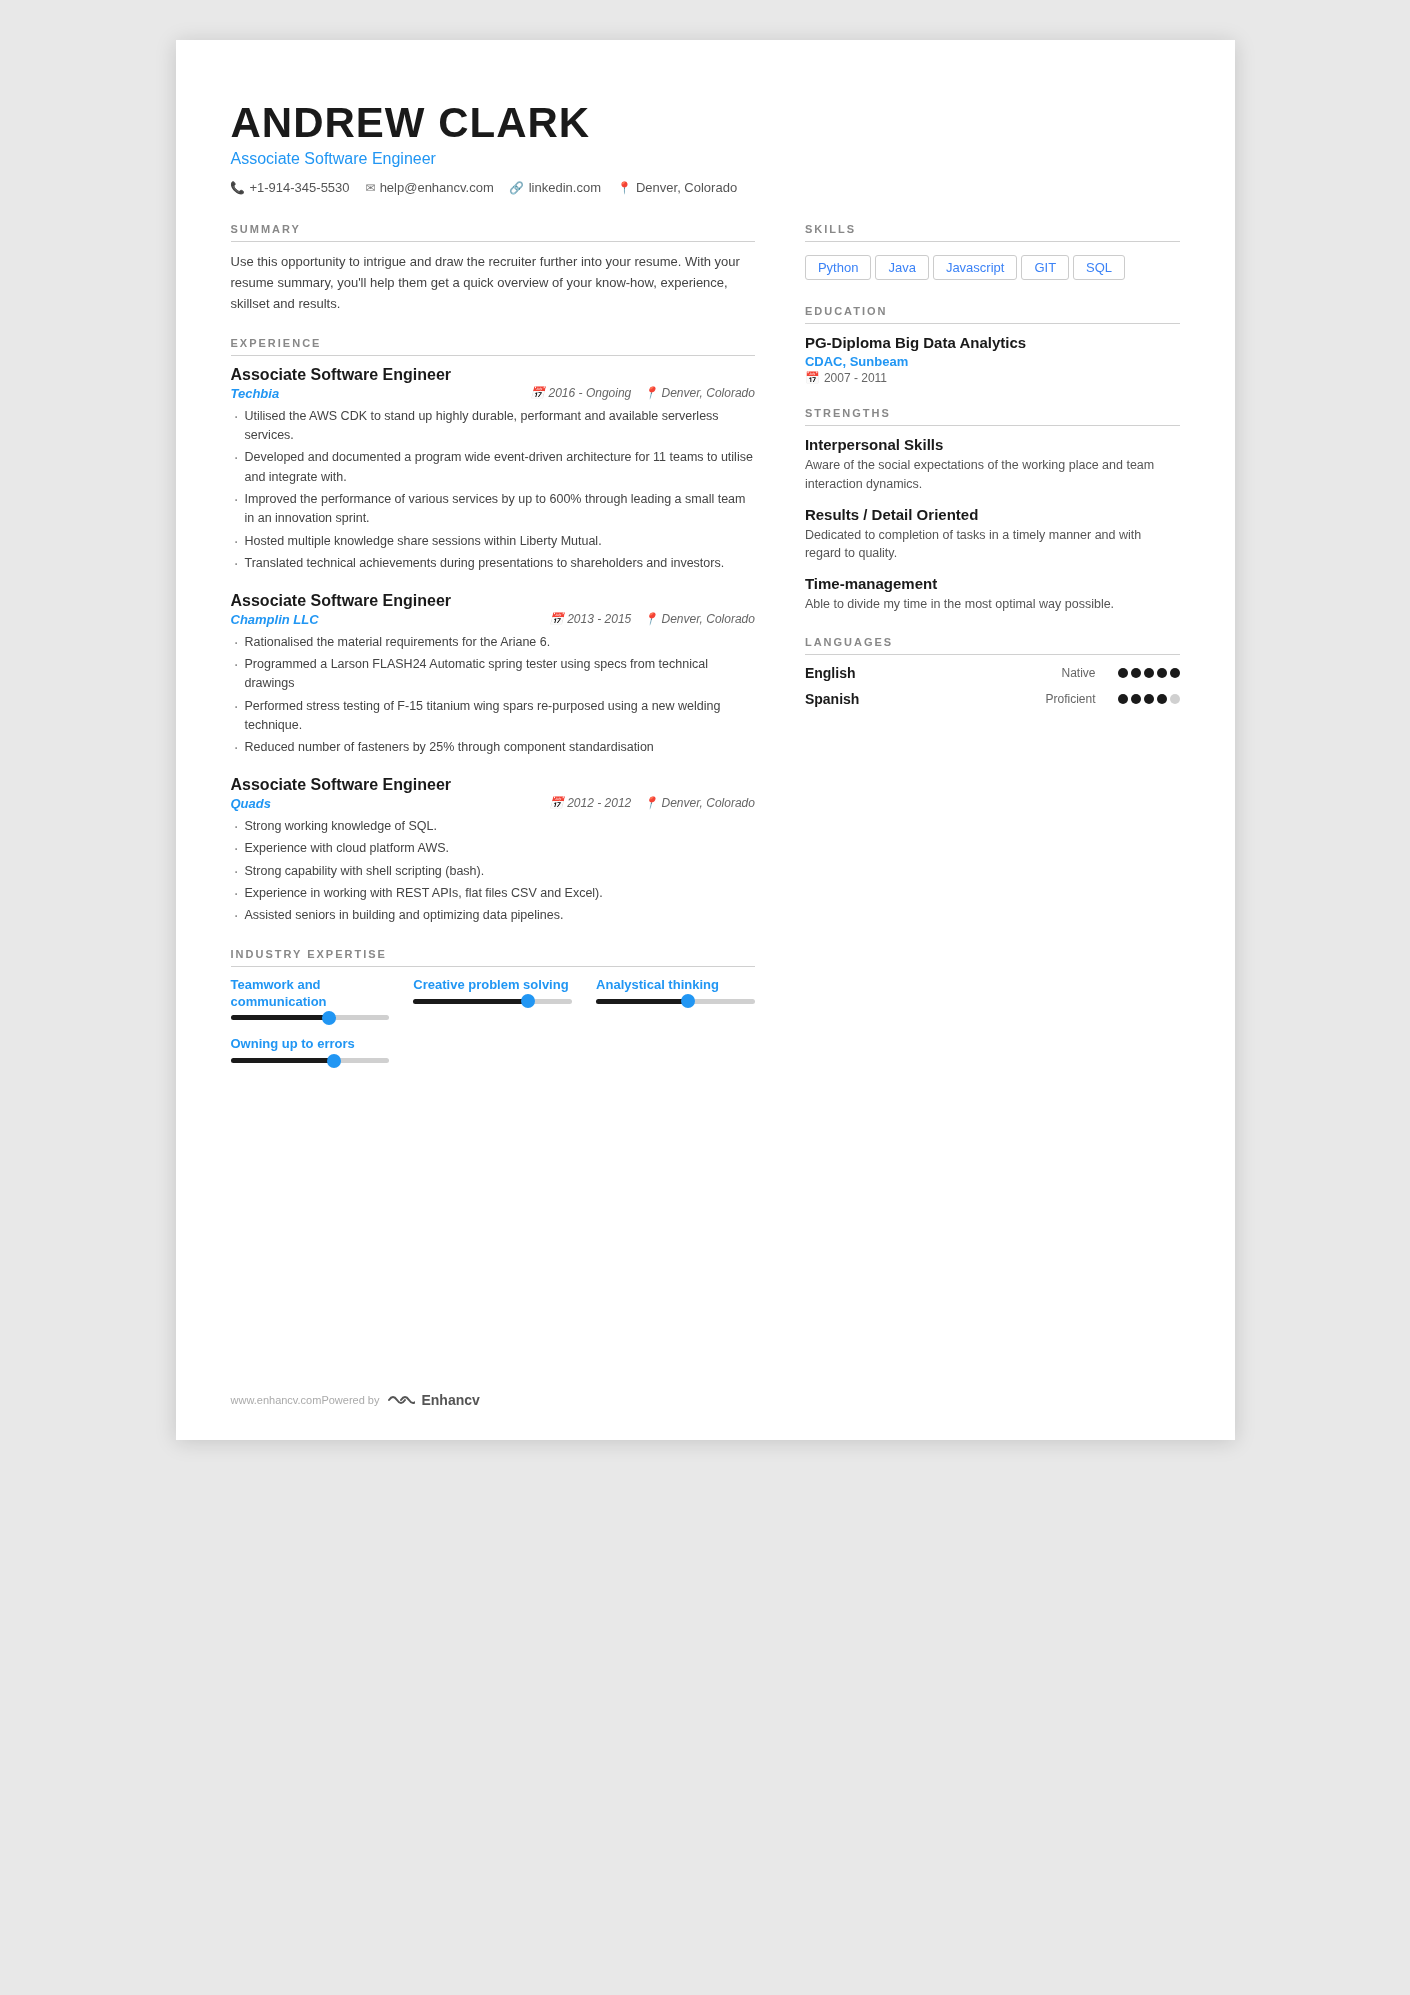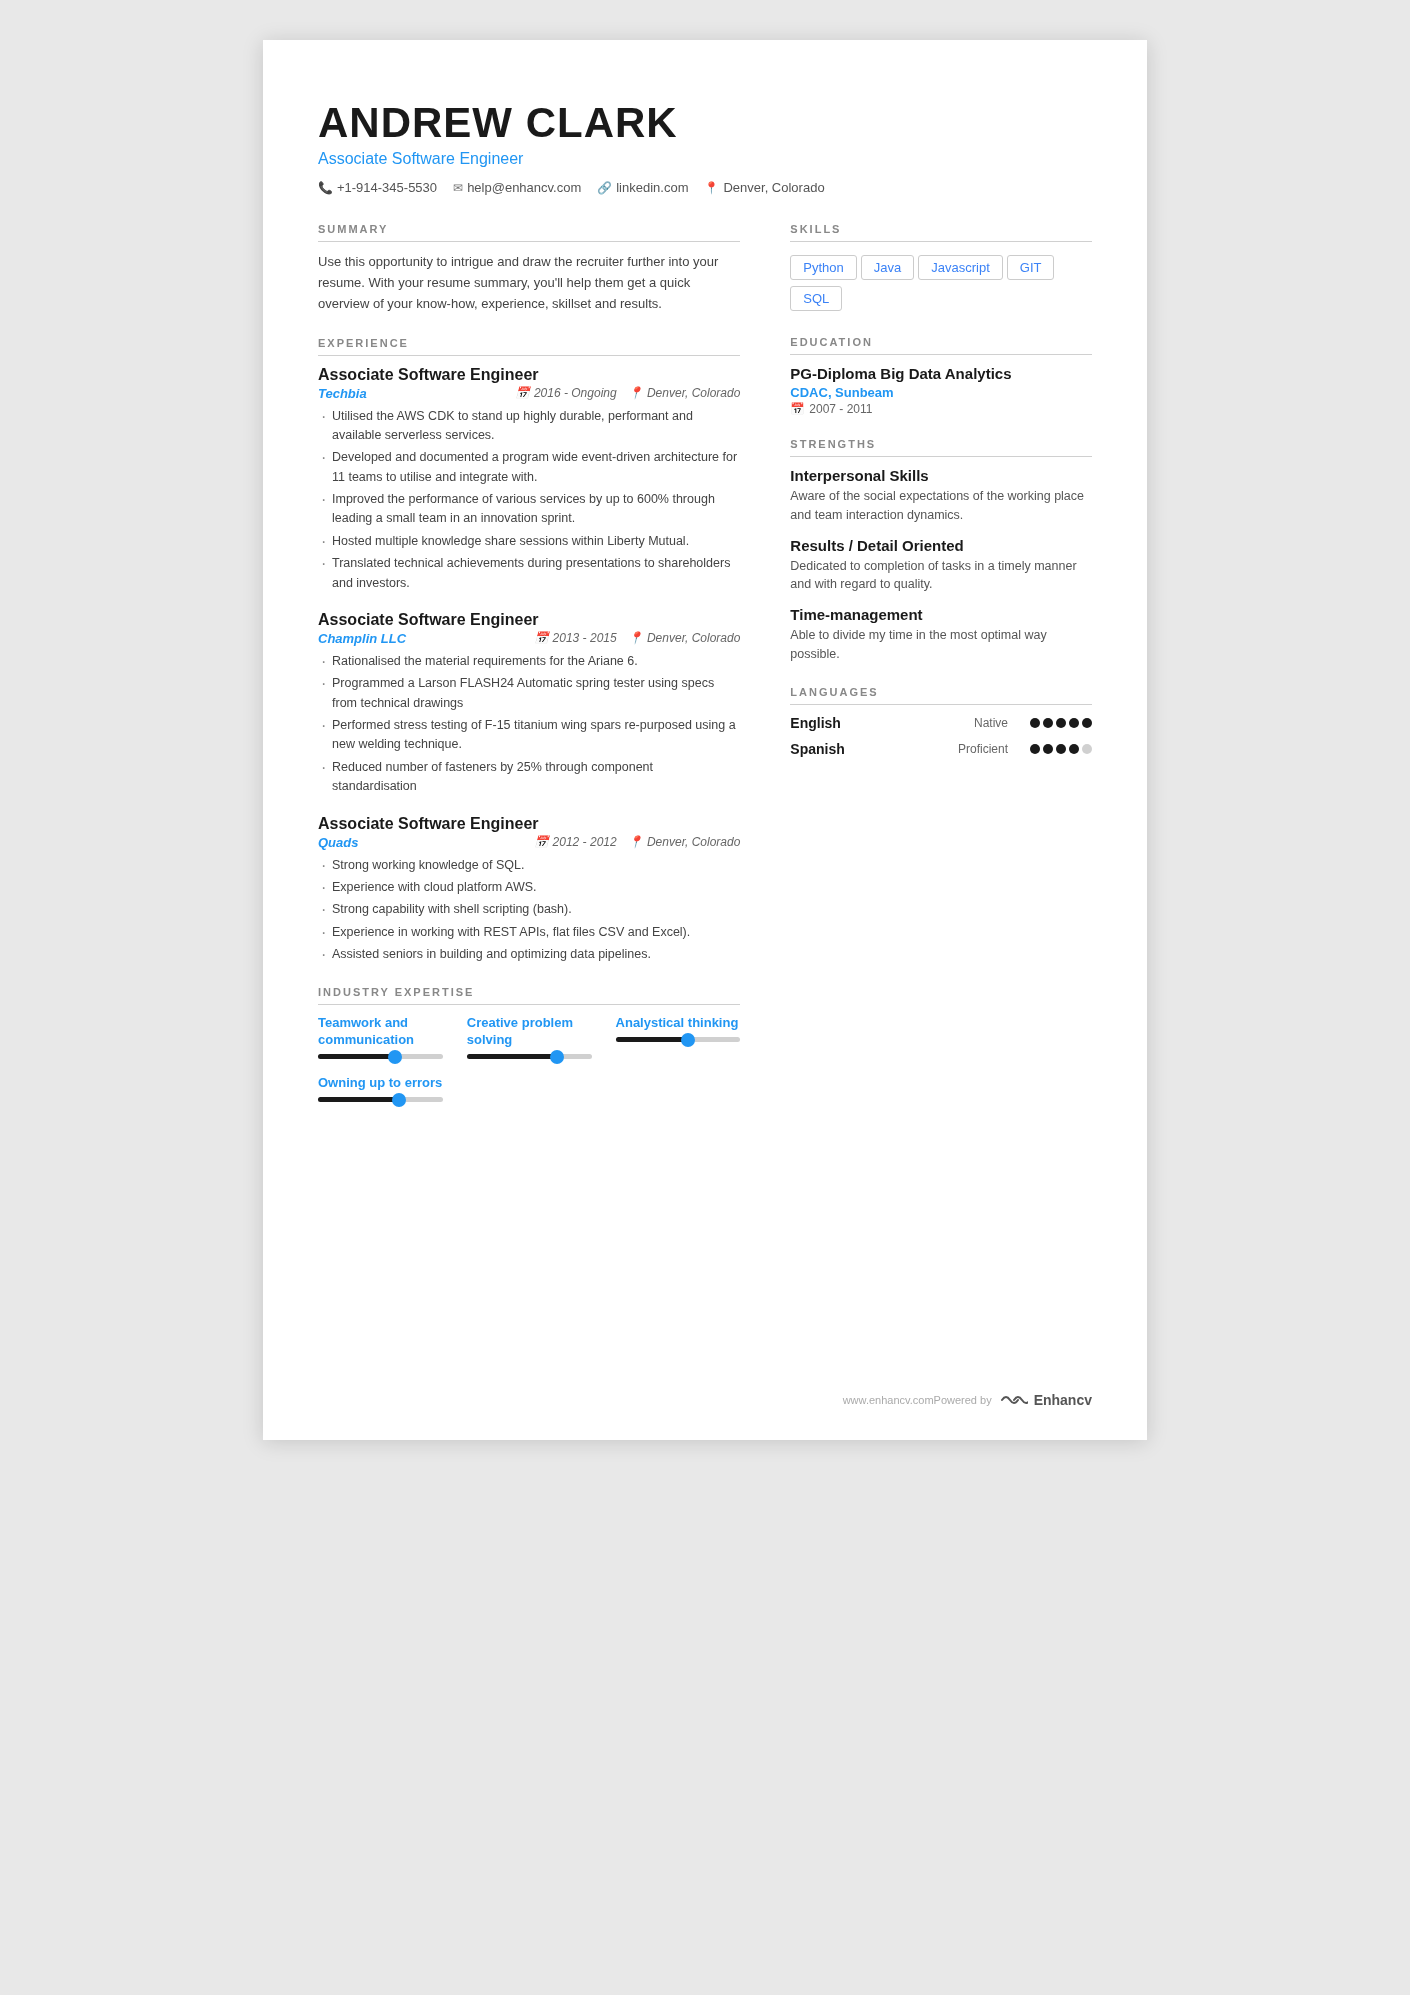--- a/index.html
+++ b/index.html
@@ -7,21 +7,21 @@
       font-family: 'Georgia', 'Times New Roman', serif;
       background: #e8e8e8;
       display: flex;
       justify-content: center;
       align-items: flex-start;
       padding: 40px 20px;
       min-height: 100vh;
     }
     .page {
       background: #ffffff;
-      width: 884px;
+      width: 1059px;
       min-height: 1400px;
       padding: 60px 55px 60px 55px;
       position: relative;
       box-shadow: 0 2px 20px rgba(0,0,0,0.15);
     }
     .content-wrapper {
       display: flex;
       gap: 50px;
     }
     .left-col {
@@ -283,21 +283,21 @@
     }
     .lang-dot.empty {
       background: #d0d0d0;
     }
     .footer {
       position: absolute;
       bottom: 30px;
       left: 55px;
       right: 55px;
       display: flex;
-      justify-content: flex-end;
+      justify-content: flex-start;
       align-items: center;
     }
     .footer-left {
       font-size: 11px;
       color: #aaa;
       font-family: Arial, sans-serif;
     }
     .footer-right {
       display: flex;
       align-items: center;

